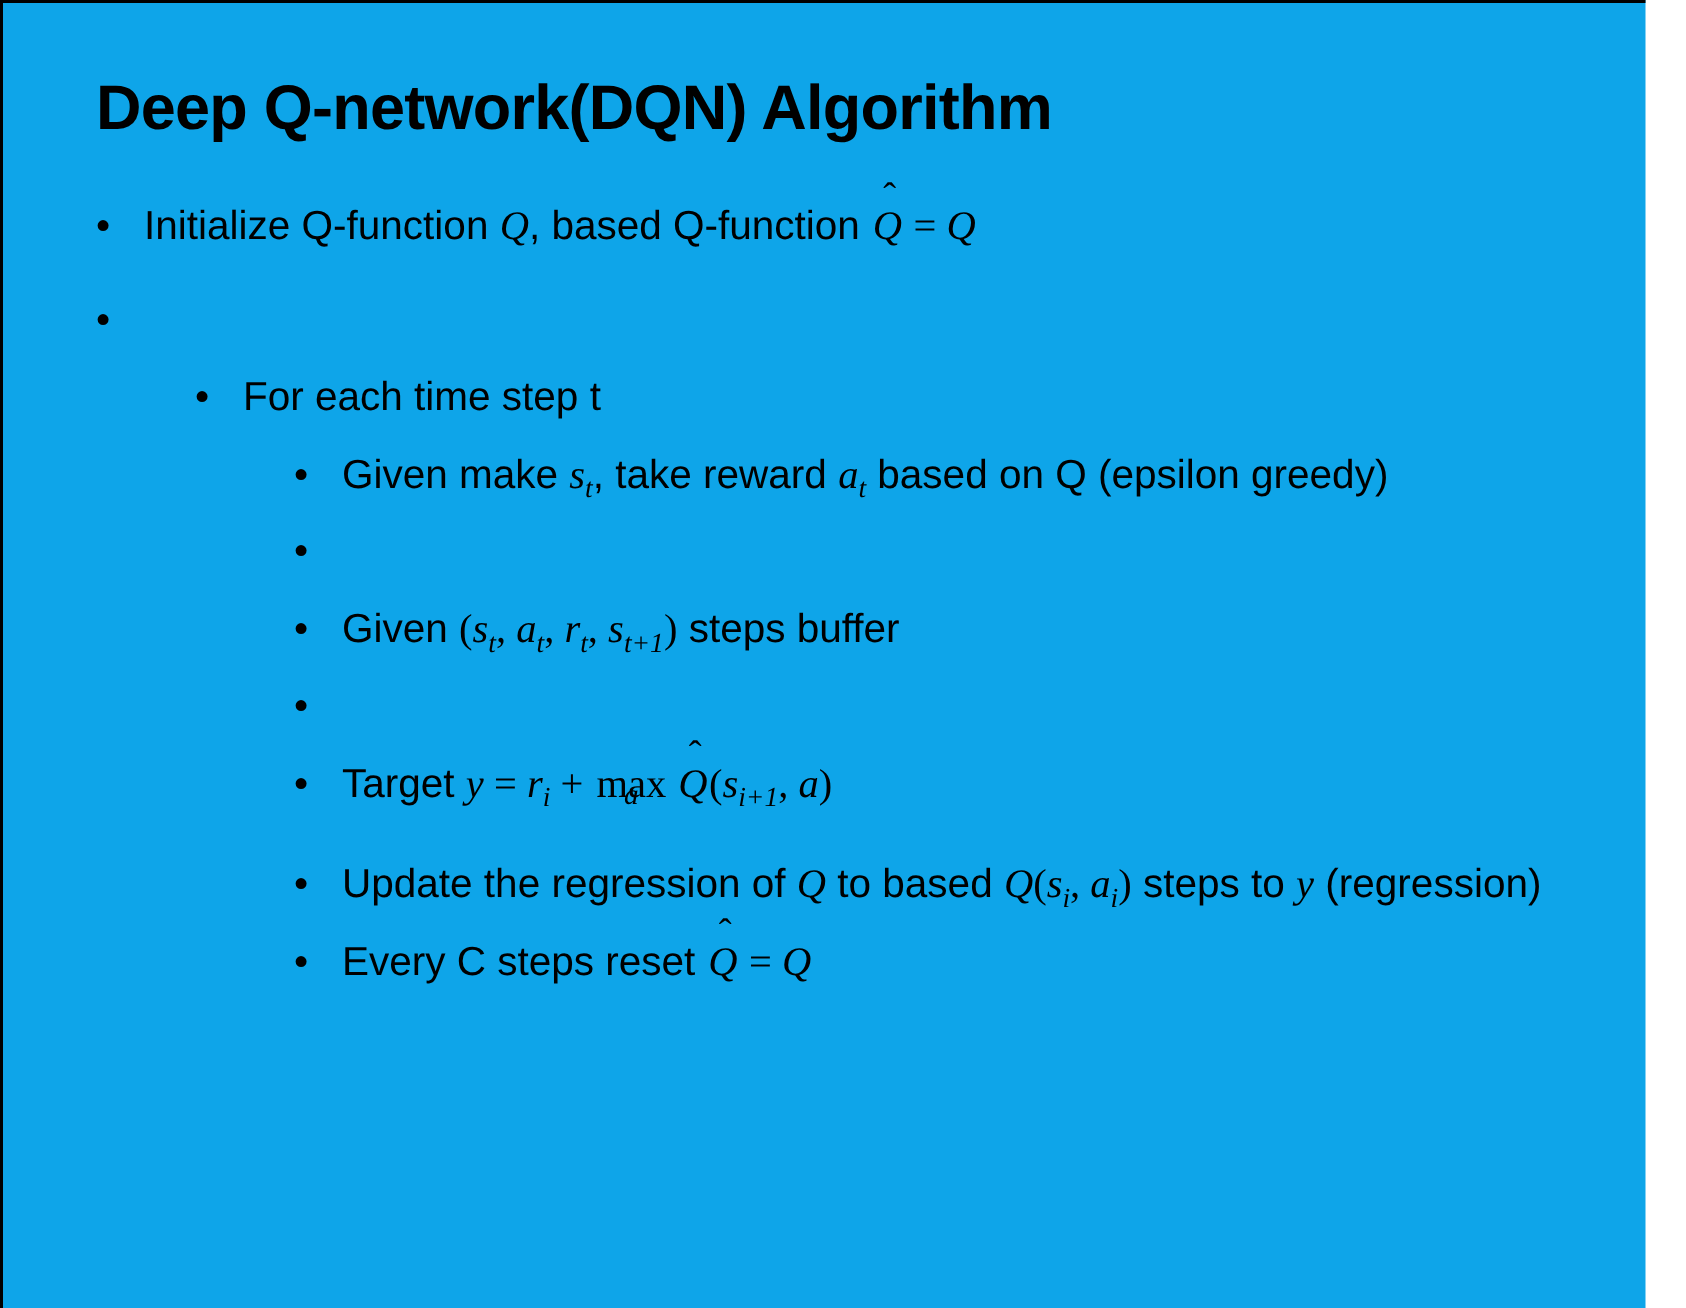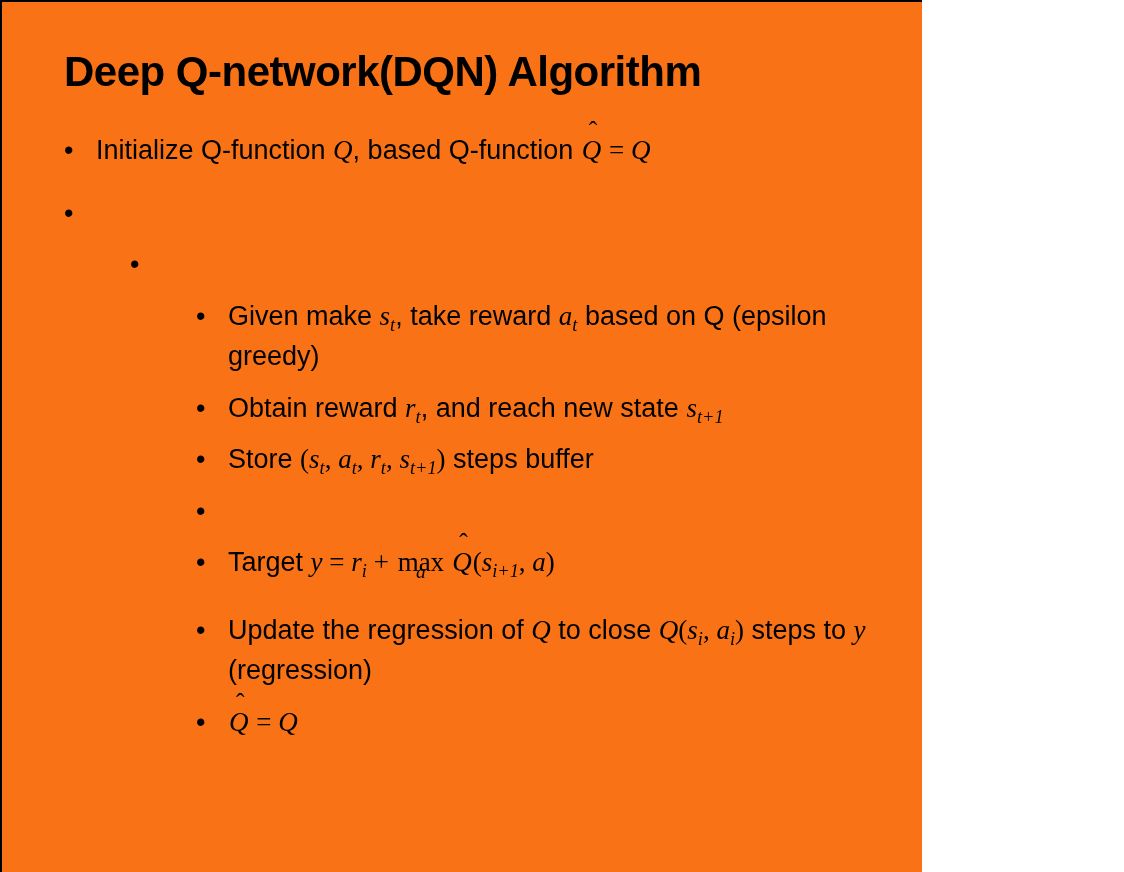--- a/index.html
+++ b/index.html
@@ -1,20 +1,20 @@
 <!DOCTYPE html>
 <html><head>
 <meta charset="utf-8">
 <style>
   html,body{margin:0;padding:0;background:#ffffff;}
   .slide{
     position:relative;
-    width:922px;height:872px;
+    width:1097px;height:872px;
     box-sizing:border-box;
-    background:#f97316;
+    background:#0ea5e9;
     border-left:2px solid #000000;
     border-top:2px solid #000000;
     overflow:hidden;
     font-family:"Liberation Sans",sans-serif;
     color:#000000;
   }
   .title{
     margin:46px 40px 30px 62px;
     font-size:42px;
     font-weight:700;
@@ -64,42 +64,42 @@
   <div class="bullet-list">
       <div class="bullet lvl1 gap-lg">
         <span class="marker">•</span>
         <span class="content"><span>Initialize Q-function </span><span class="mi">Q</span><span>, based Q-function </span><span class="hatwrap"><span class="hatcap">ˆ</span><span class="mi">Q</span></span><span class="mo"> = </span><span class="mi">Q</span></span>
       </div>
       <div class="bullet lvl1">
         <span class="marker">•</span>
       </div>
       <div class="bullet lvl2">
         <span class="marker">•</span>
+        <span class="content"><span>For each time step t</span></span>
       </div>
       <div class="bullet lvl3">
         <span class="marker">•</span>
         <span class="content"><span>Given make </span><span class="mi">s<sub>t</sub></span><span>, take reward </span><span class="mi">a<sub>t</sub></span><span> based on Q (epsilon greedy)</span></span>
       </div>
       <div class="bullet lvl3">
         <span class="marker">•</span>
-        <span class="content"><span>Obtain reward </span><span class="mi">r<sub>t</sub></span><span>, and reach new state </span><span class="mi">s<sub>t+1</sub></span></span>
       </div>
       <div class="bullet lvl3">
         <span class="marker">•</span>
-        <span class="content"><span>Store </span><span class="mo">(</span><span class="mi">s<sub>t</sub></span><span class="mo">, </span><span class="mi">a<sub>t</sub></span><span class="mo">, </span><span class="mi">r<sub>t</sub></span><span class="mo">, </span><span class="mi">s<sub>t+1</sub></span><span class="mo">)</span><span> steps buffer</span></span>
+        <span class="content"><span>Given </span><span class="mo">(</span><span class="mi">s<sub>t</sub></span><span class="mo">, </span><span class="mi">a<sub>t</sub></span><span class="mo">, </span><span class="mi">r<sub>t</sub></span><span class="mo">, </span><span class="mi">s<sub>t+1</sub></span><span class="mo">)</span><span> steps buffer</span></span>
       </div>
       <div class="bullet lvl3">
         <span class="marker">•</span>
       </div>
       <div class="bullet lvl3 gap-xl">
         <span class="marker">•</span>
         <span class="content"><span>Target </span><span class="mi">y</span><span class="mo"> = </span><span class="mi">r<sub>i</sub></span><span class="mo"> + </span><span class="maxwrap"><span class="maxword">max</span><span class="maxunder mi">a</span></span><span class="hatwrap"><span class="hatcap">ˆ</span><span class="mi">Q</span></span><span class="mo">(</span><span class="mi">s<sub>i+1</sub></span><span class="mo">, </span><span class="mi">a</span><span class="mo">)</span></span>
       </div>
       <div class="bullet lvl3">
         <span class="marker">•</span>
-        <span class="content"><span>Update the regression of </span><span class="mi">Q</span><span> to close </span><span class="mi">Q</span><span class="mo">(</span><span class="mi">s<sub>i</sub></span><span class="mo">, </span><span class="mi">a<sub>i</sub></span><span class="mo">)</span><span> steps to </span><span class="mi">y</span><span> (regression)</span></span>
+        <span class="content"><span>Update the regression of </span><span class="mi">Q</span><span> to based </span><span class="mi">Q</span><span class="mo">(</span><span class="mi">s<sub>i</sub></span><span class="mo">, </span><span class="mi">a<sub>i</sub></span><span class="mo">)</span><span> steps to </span><span class="mi">y</span><span> (regression)</span></span>
       </div>
       <div class="bullet lvl3">
         <span class="marker">•</span>
-        <span class="content"><span class="hatwrap"><span class="hatcap">ˆ</span><span class="mi">Q</span></span><span class="mo"> = </span><span class="mi">Q</span></span>
+        <span class="content"><span>Every C steps reset </span><span class="hatwrap"><span class="hatcap">ˆ</span><span class="mi">Q</span></span><span class="mo"> = </span><span class="mi">Q</span></span>
       </div>
     </div>
 </div>
 
 </body></html>

